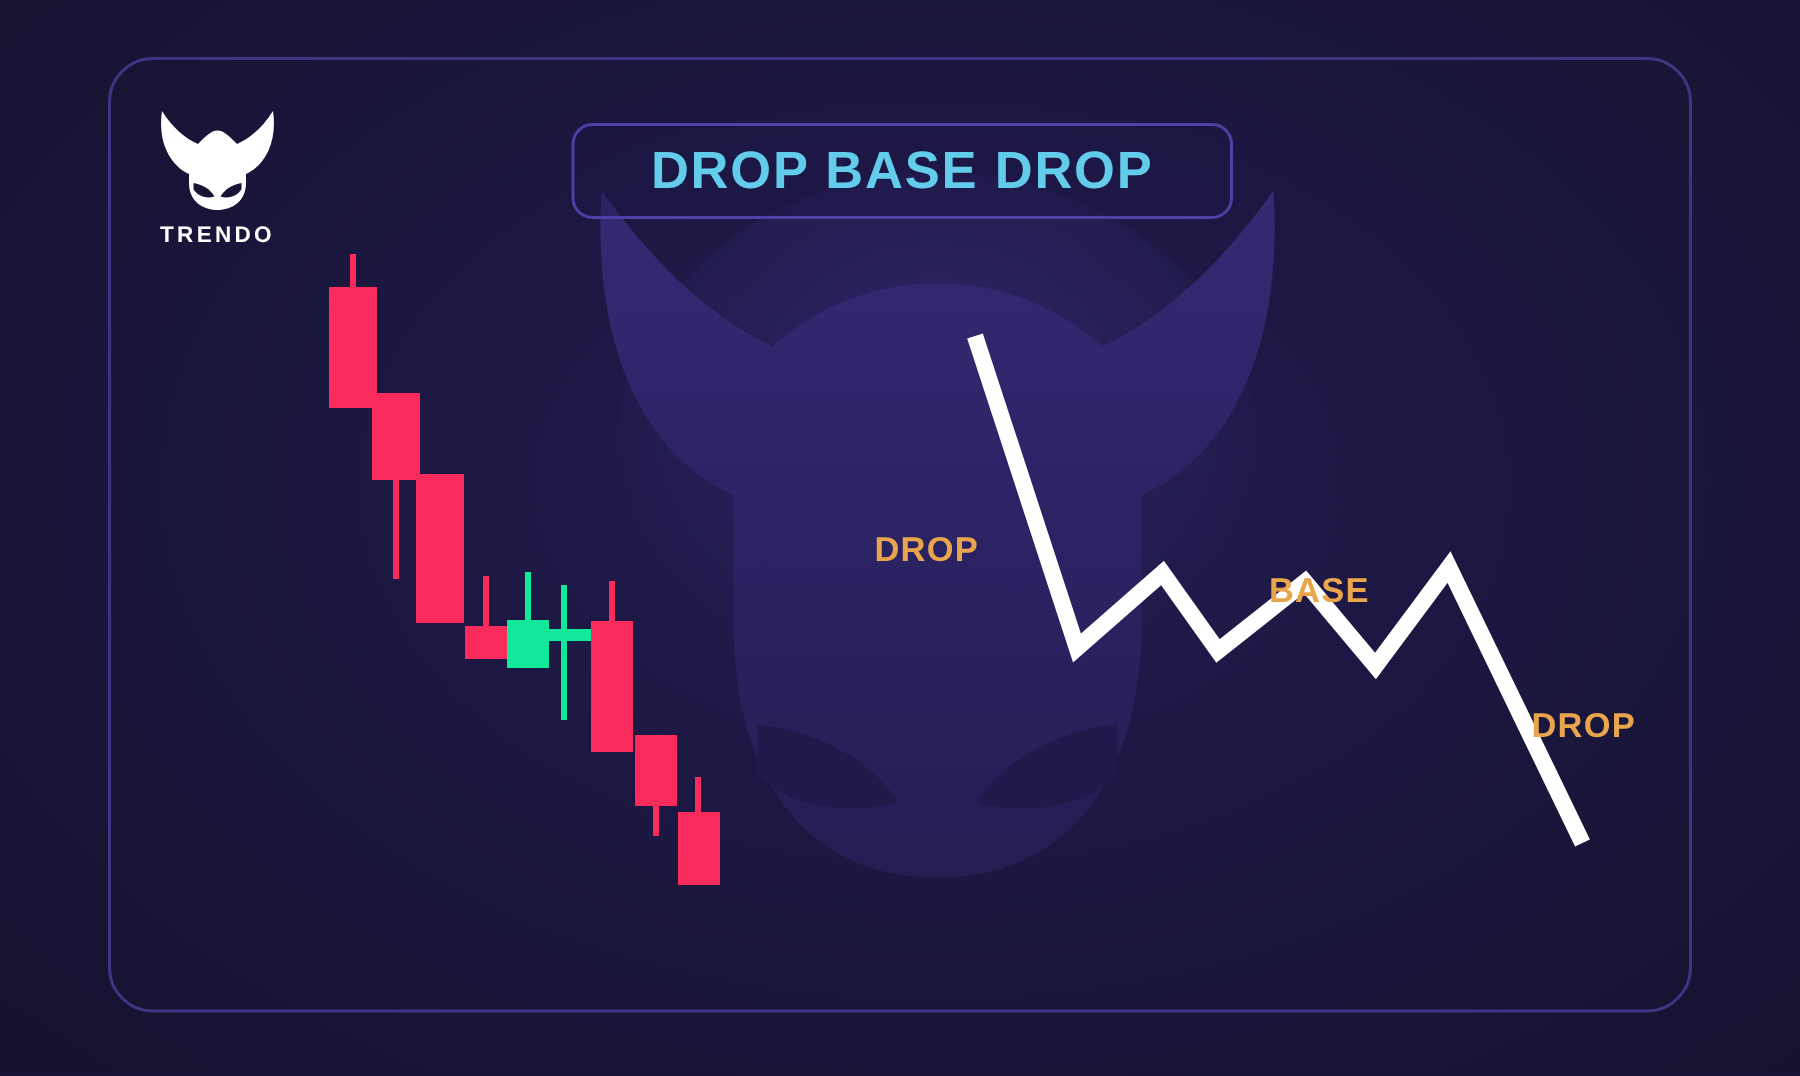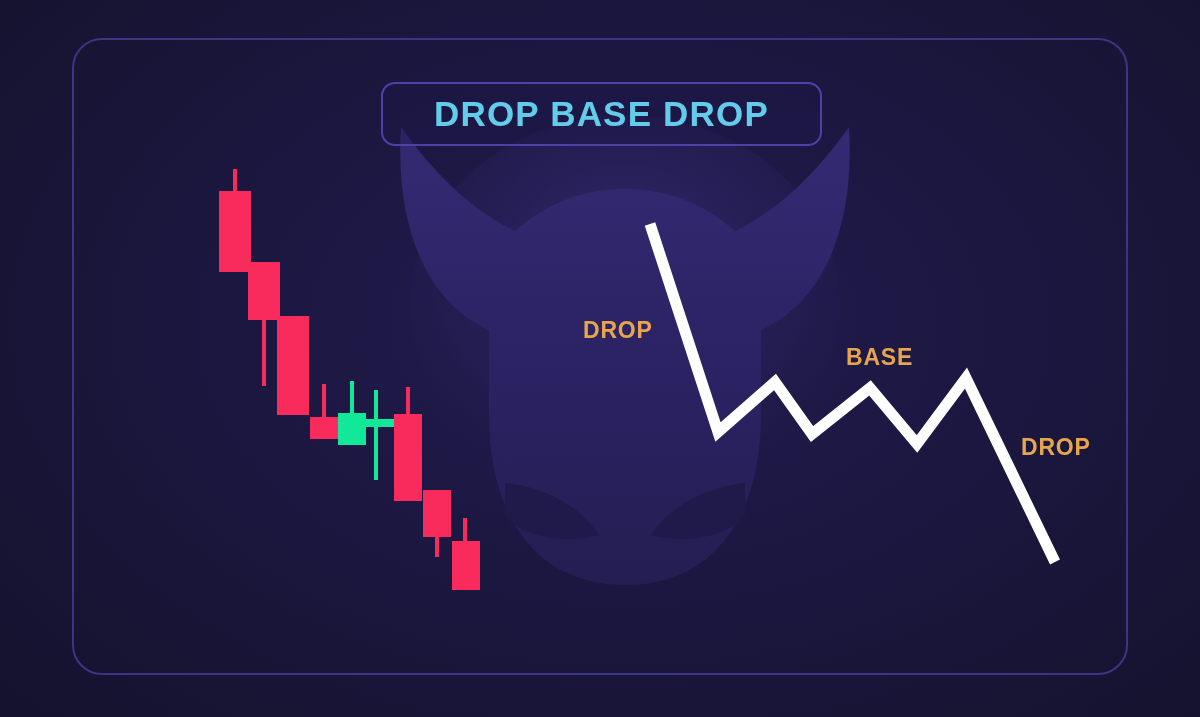--- a/index.html
+++ b/index.html
@@ -71,20 +71,21 @@
   #zigzag { position:absolute; left:0; top:0; width:1200px; height:717px; }
   
   .ann {
     position:absolute;
     color:#e8a54c;
     font-size:23px;
     font-weight:bold;
     letter-spacing:0.8px;
     font-family:"Liberation Sans", sans-serif;
     white-space:nowrap;
+    margin-top:36px;
   }
   #ann-drop1 { left:583px; top:317px; }
   #ann-base  { left:846px; top:344px; }
   #ann-drop2 { left:1021px; top:434px; }
 </style>
 </head>
 <body>
 
 <div id="stage">
 
@@ -101,20 +102,28 @@
       </radialGradient>
     </defs>
     <ellipse cx="240" cy="190" rx="215" ry="190" fill="url(#halo)"></ellipse>
     <path d="M16 12 C 10 110, 40 186, 104 215 L 104 300 C 104 400, 150 470, 240 470 C 330 470, 376 400, 376 300 L 376 215 C 440 186, 470 110, 464 12 C 430 60, 392 96, 350 116 C 318 88, 282 74, 240 74 C 198 74, 162 88, 130 116 C 88 96, 50 60, 16 12 Z" fill="url(#wmgrad)"></path>
     <path d="M120 368 C 160 372, 196 392, 214 420 C 176 430, 134 420, 120 400 Z" fill="#201a4a"></path>
     <path d="M360 368 C 320 372, 284 392, 266 420 C 304 430, 346 420, 360 400 Z" fill="#201a4a"></path>
   </svg>
 
   <div id="card"></div>
 
+  <div id="logo">
+    <svg width="82" height="70" viewBox="0 0 82 70">
+      <path d="M4 2 C 1 22, 9 38, 22 44 L 22 50 C 22 62, 31 68, 41 68 C 51 68, 60 62, 60 50 L 60 44 C 73 38, 81 22, 78 2 C 71 13, 63 20, 54 24 C 48 18, 45 15, 41 15 C 37 15, 34 18, 28 24 C 19 20, 11 13, 4 2 Z" fill="#ffffff"></path>
+      <path d="M25 50 C 31 51, 36 54, 39 59 C 33 61, 27 58, 25 54 Z" fill="#171436"></path>
+      <path d="M57 50 C 51 51, 46 54, 43 59 C 49 61, 55 58, 57 54 Z" fill="#171436"></path>
+    </svg>
+    <div id="logo-text">TRENDO</div>
+  </div>
 
   <div id="title-pill">
     <span id="title-text">DROP BASE DROP</span>
   </div>
 
   <svg id="candles" viewBox="0 0 1200 717">
     <g shape-rendering="crispEdges">
       <rect x="233" y="169" width="4" height="81" fill="#f92a5c"></rect>
       <rect x="219" y="191" width="32" height="81" fill="#f92a5c"></rect>
     </g>

